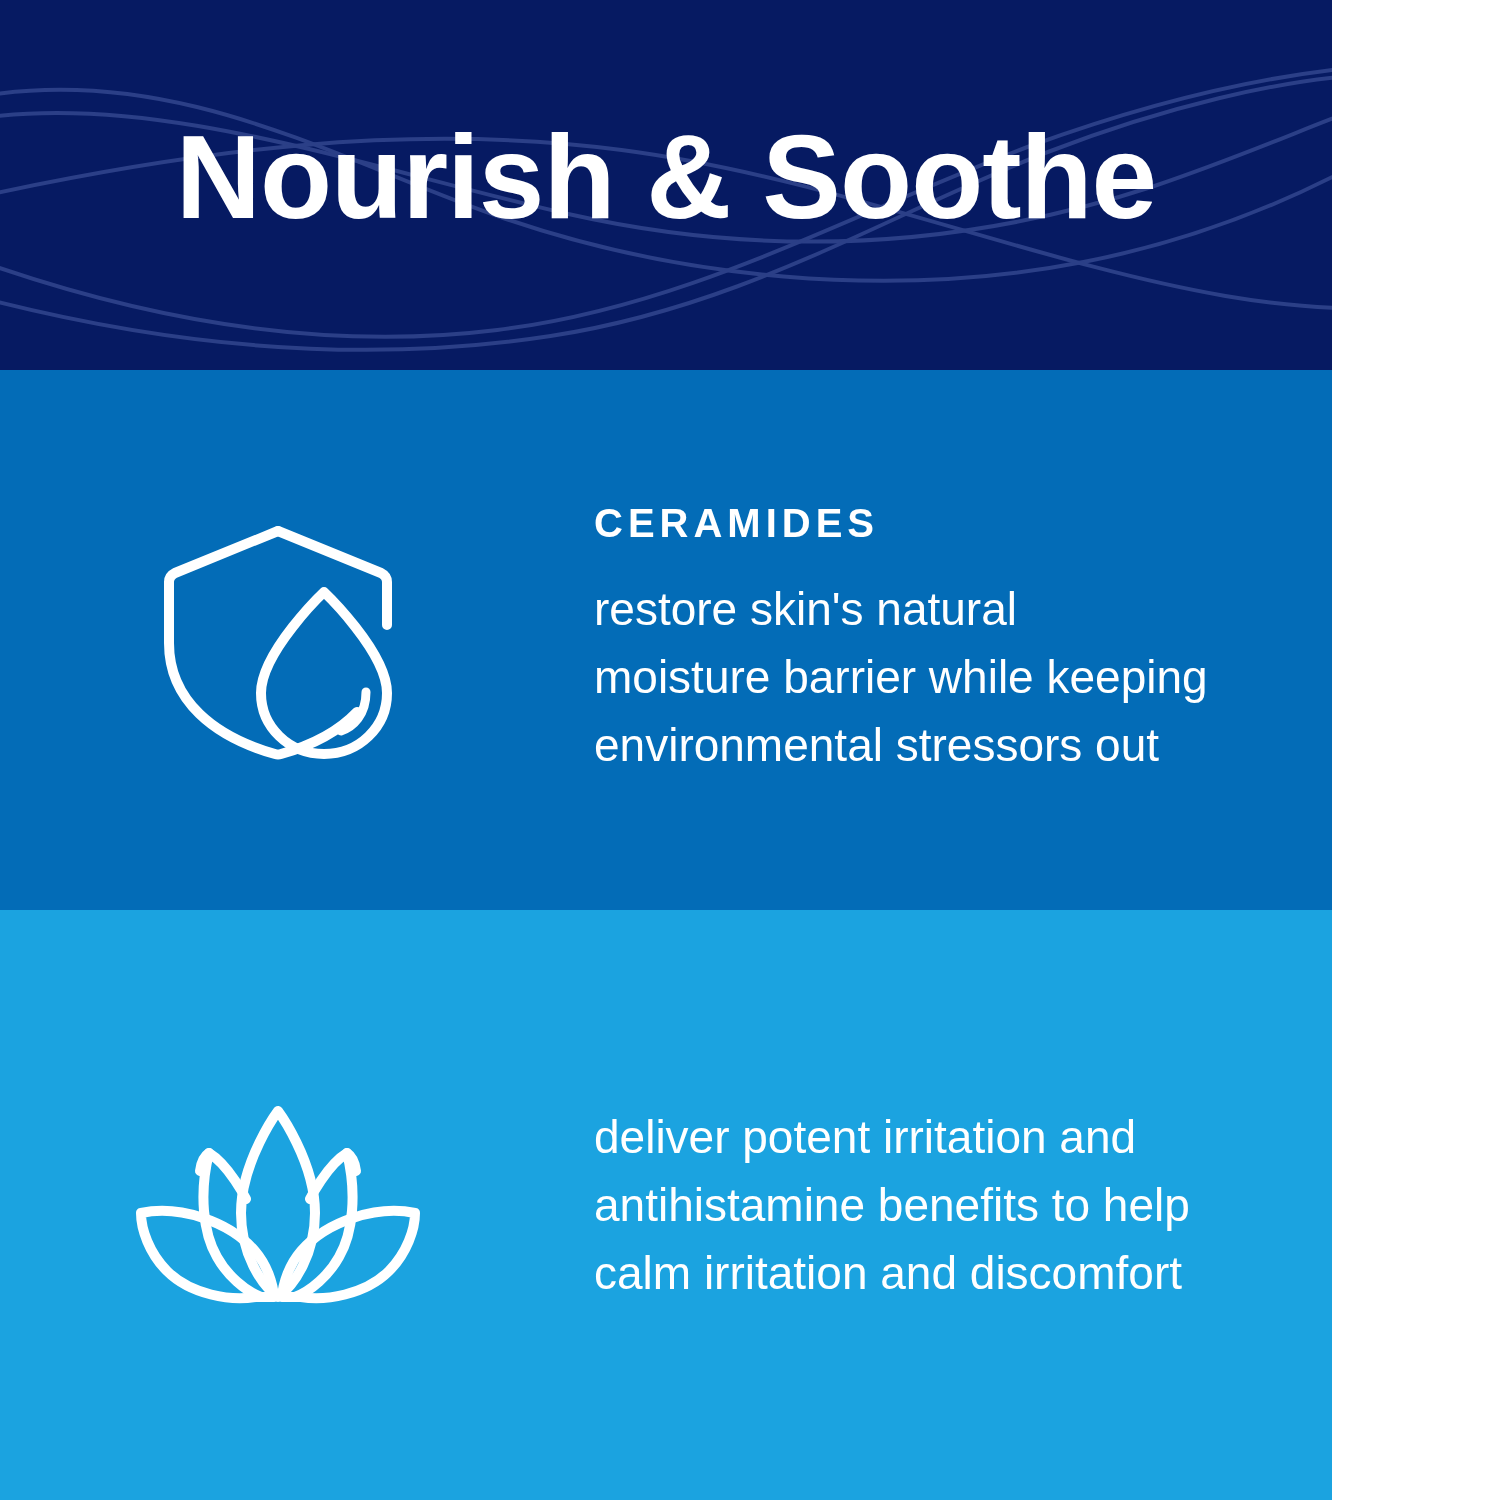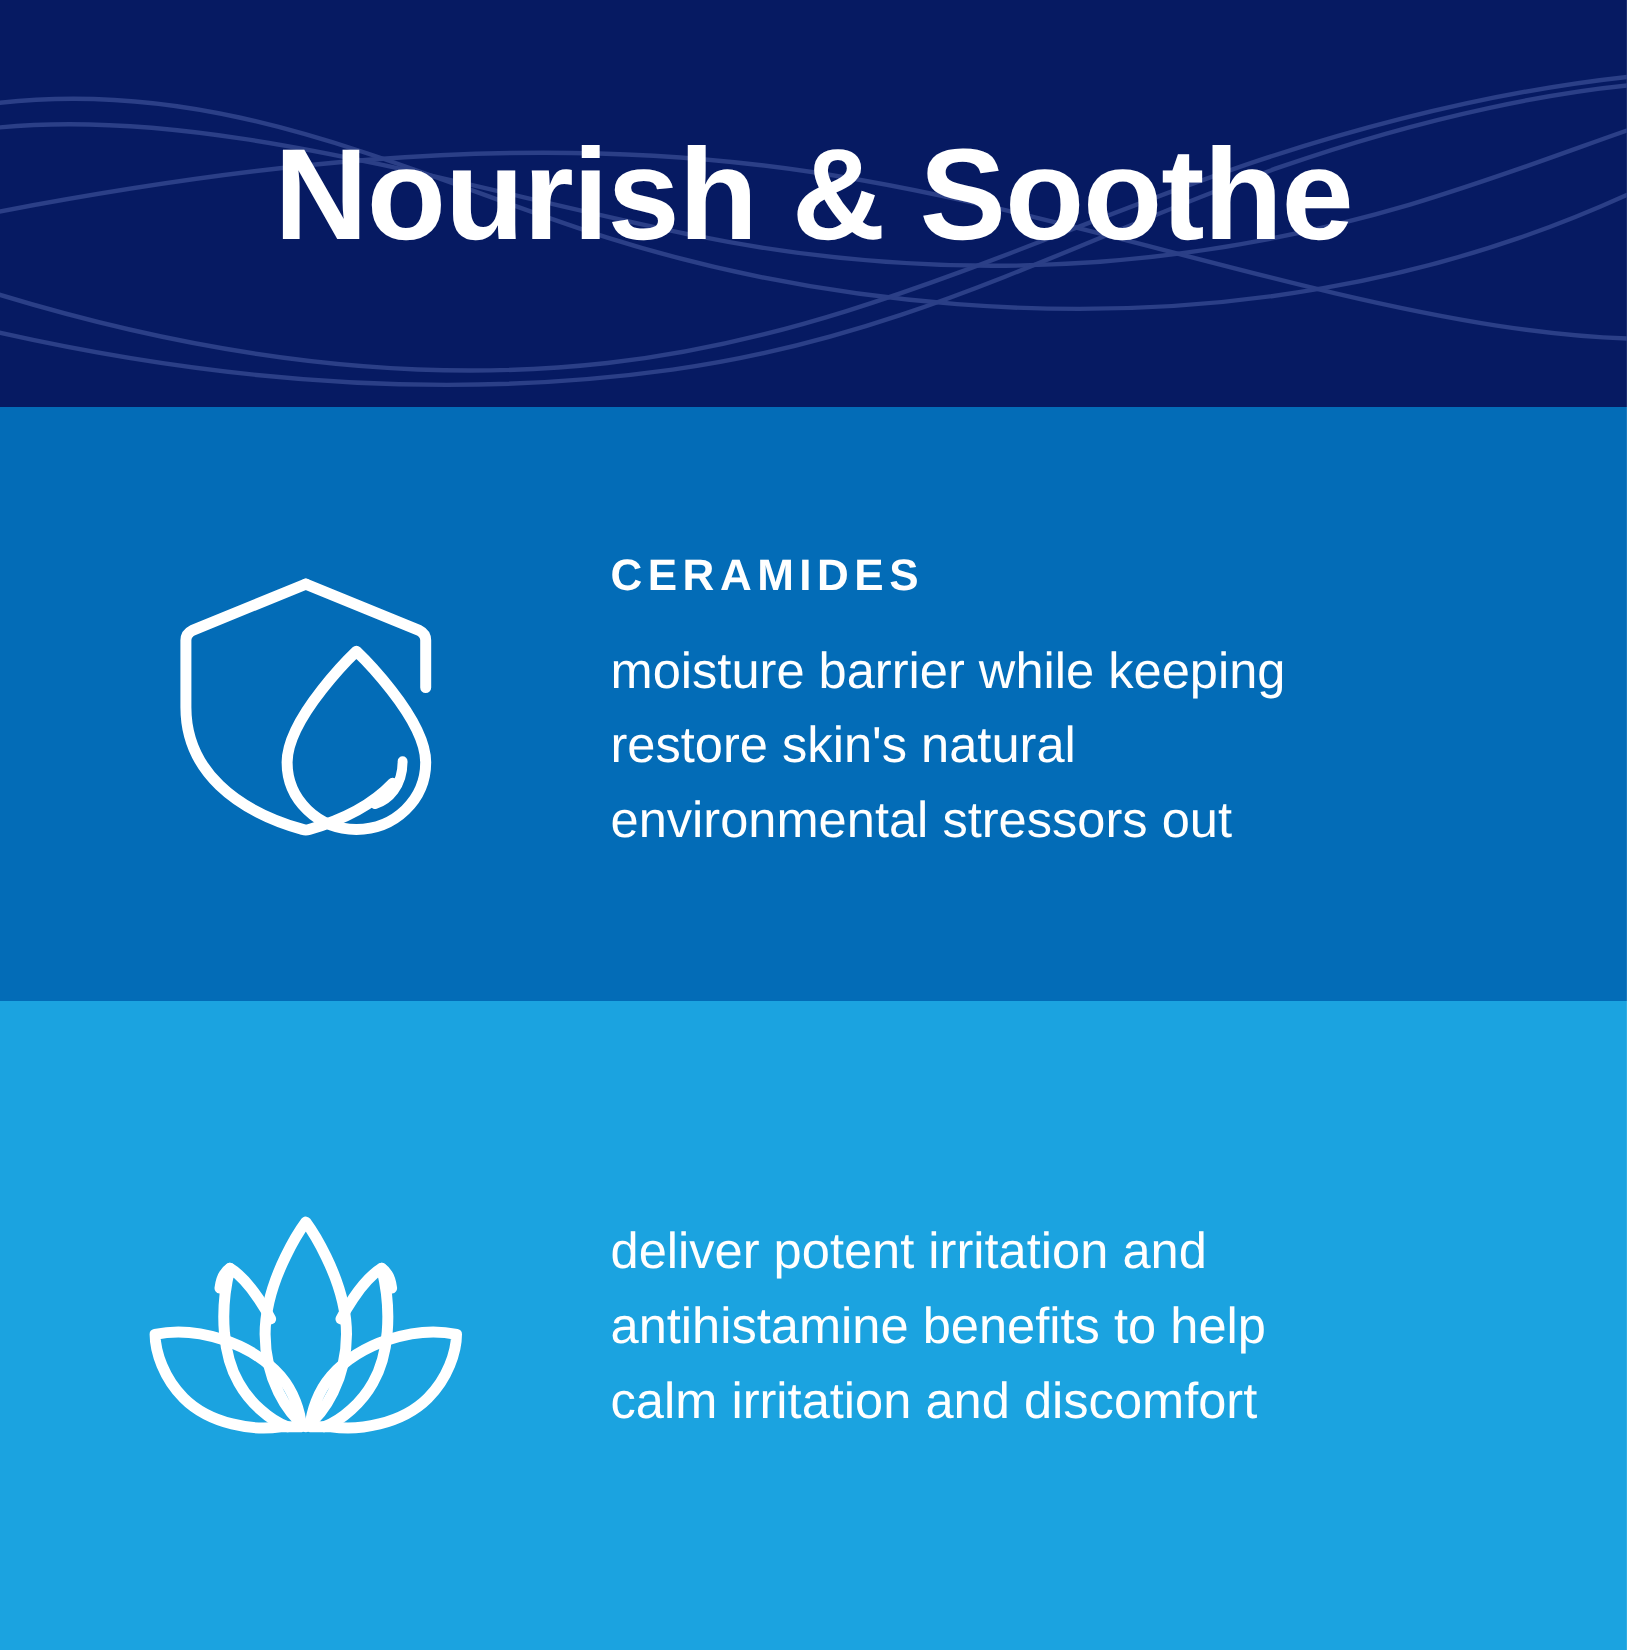--- a/index.html
+++ b/index.html
@@ -4,21 +4,21 @@
 <style>
   * { margin:0; padding:0; box-sizing:border-box; }
   html, body {
     width:1500px; height:1500px;
     font-family:"Liberation Sans", sans-serif;
     background:#ffffff;
     overflow:hidden;
   }
   #page {
     position:relative;
-    width:1479px; height:1500px;
+    width:1332px; height:1500px;
     display:flex; flex-direction:column;
   }
 
   
   #header {
     position:relative;
     height:370px;
     background:#061a62;
     overflow:hidden;
     flex:none;
@@ -62,20 +62,21 @@
   .icon-col {
     width:555px;
     flex:none;
     display:flex;
     align-items:center;
     justify-content:center;
   }
   .text-col {
     flex:1;
     padding-right:120px;
+    margin-left:39px;
   }
 
   .feature-title {
     color:#ffffff;
     font-weight:bold;
     font-size:40px;
     letter-spacing:5px;
     margin-bottom:30px;
     line-height:1.1;
   }
@@ -119,22 +120,22 @@
           <path d="M171,77 C171,77 108,137 108,178 C108,212 136,239 171,239
                    C206,239 234,212 234,178 C234,137 171,77 171,77 Z"></path>
 
           <path d="M213,177 C213,200 200,212 188,216" stroke-width="9"></path>
         </g>
       </svg>
     </div>
     <div class="text-col">
       <div class="feature-title">CERAMIDES</div>
       <div class="feature-body">
+        <div>restore skin's natural</div>
         <div>moisture barrier while keeping</div>
-        <div>restore skin's natural</div>
         <div>environmental stressors out</div>
       </div>
     </div>
   </div>
 
   <div class="band" id="band-avenanthramides">
     <div class="icon-col">
       <svg class="icon-svg" width="290" height="200" viewBox="0 0 290 200">
         <g fill="none" stroke="#ffffff" stroke-width="10" stroke-linejoin="round" stroke-linecap="round">
 

